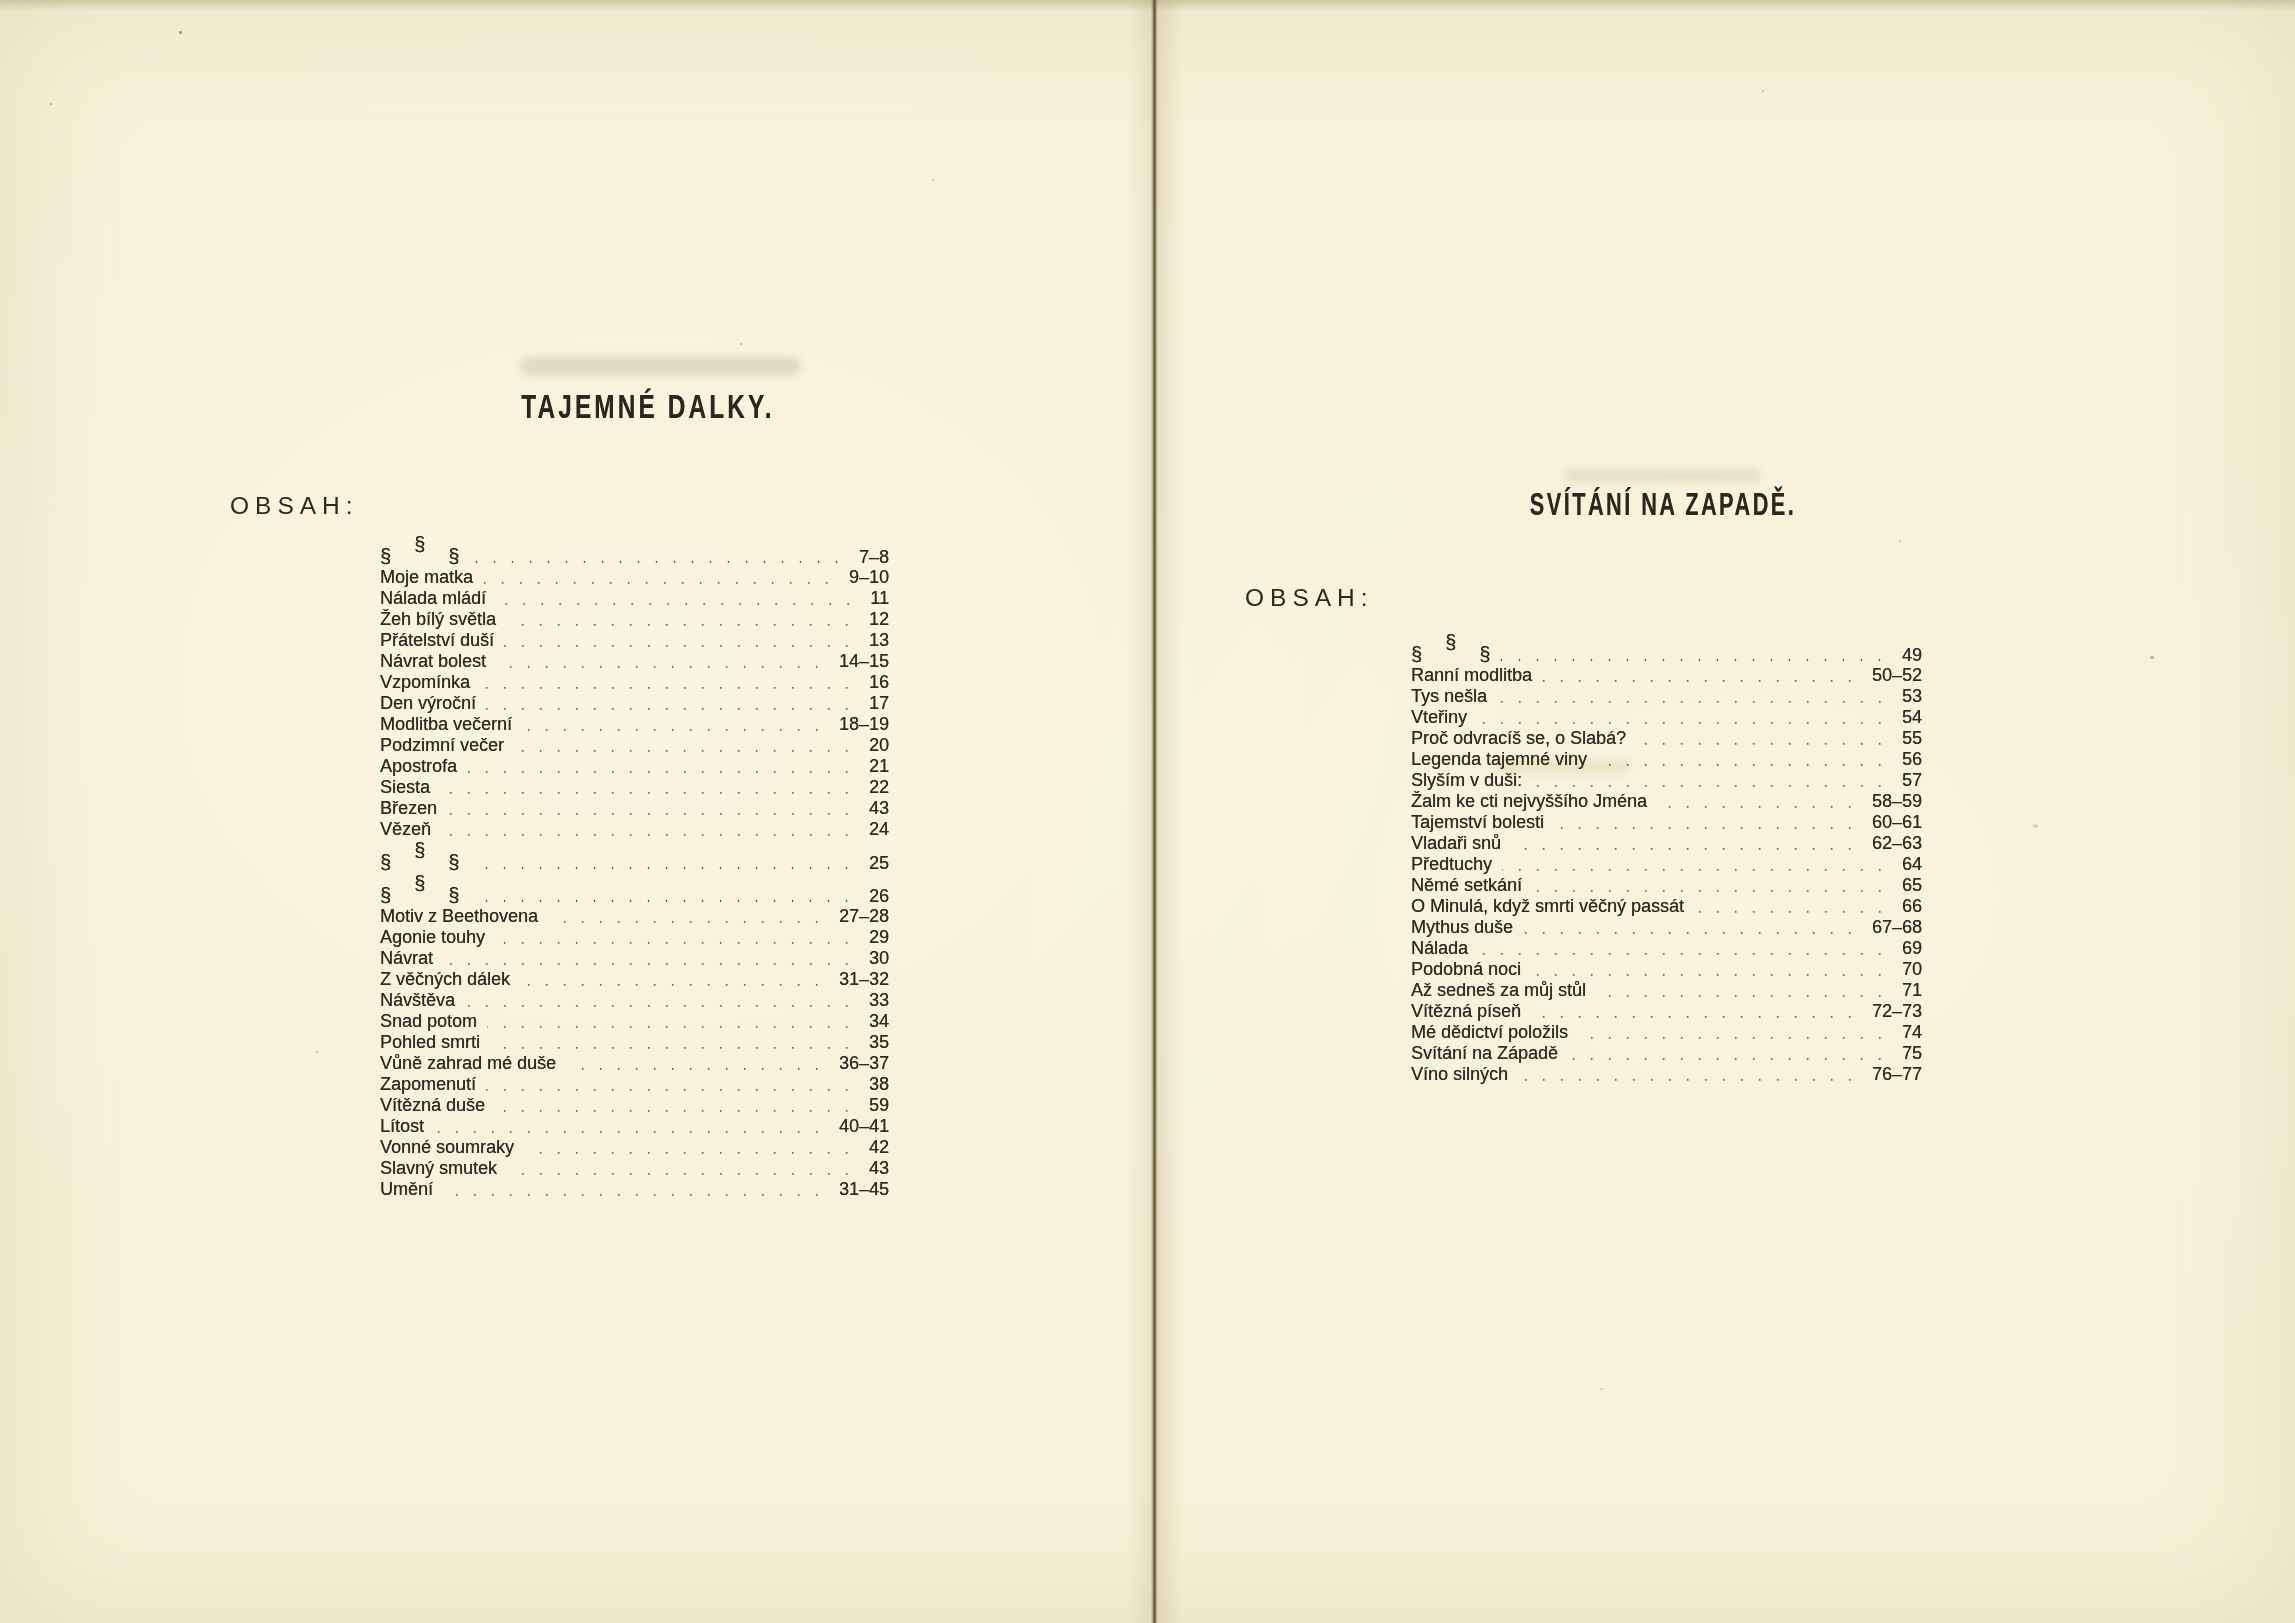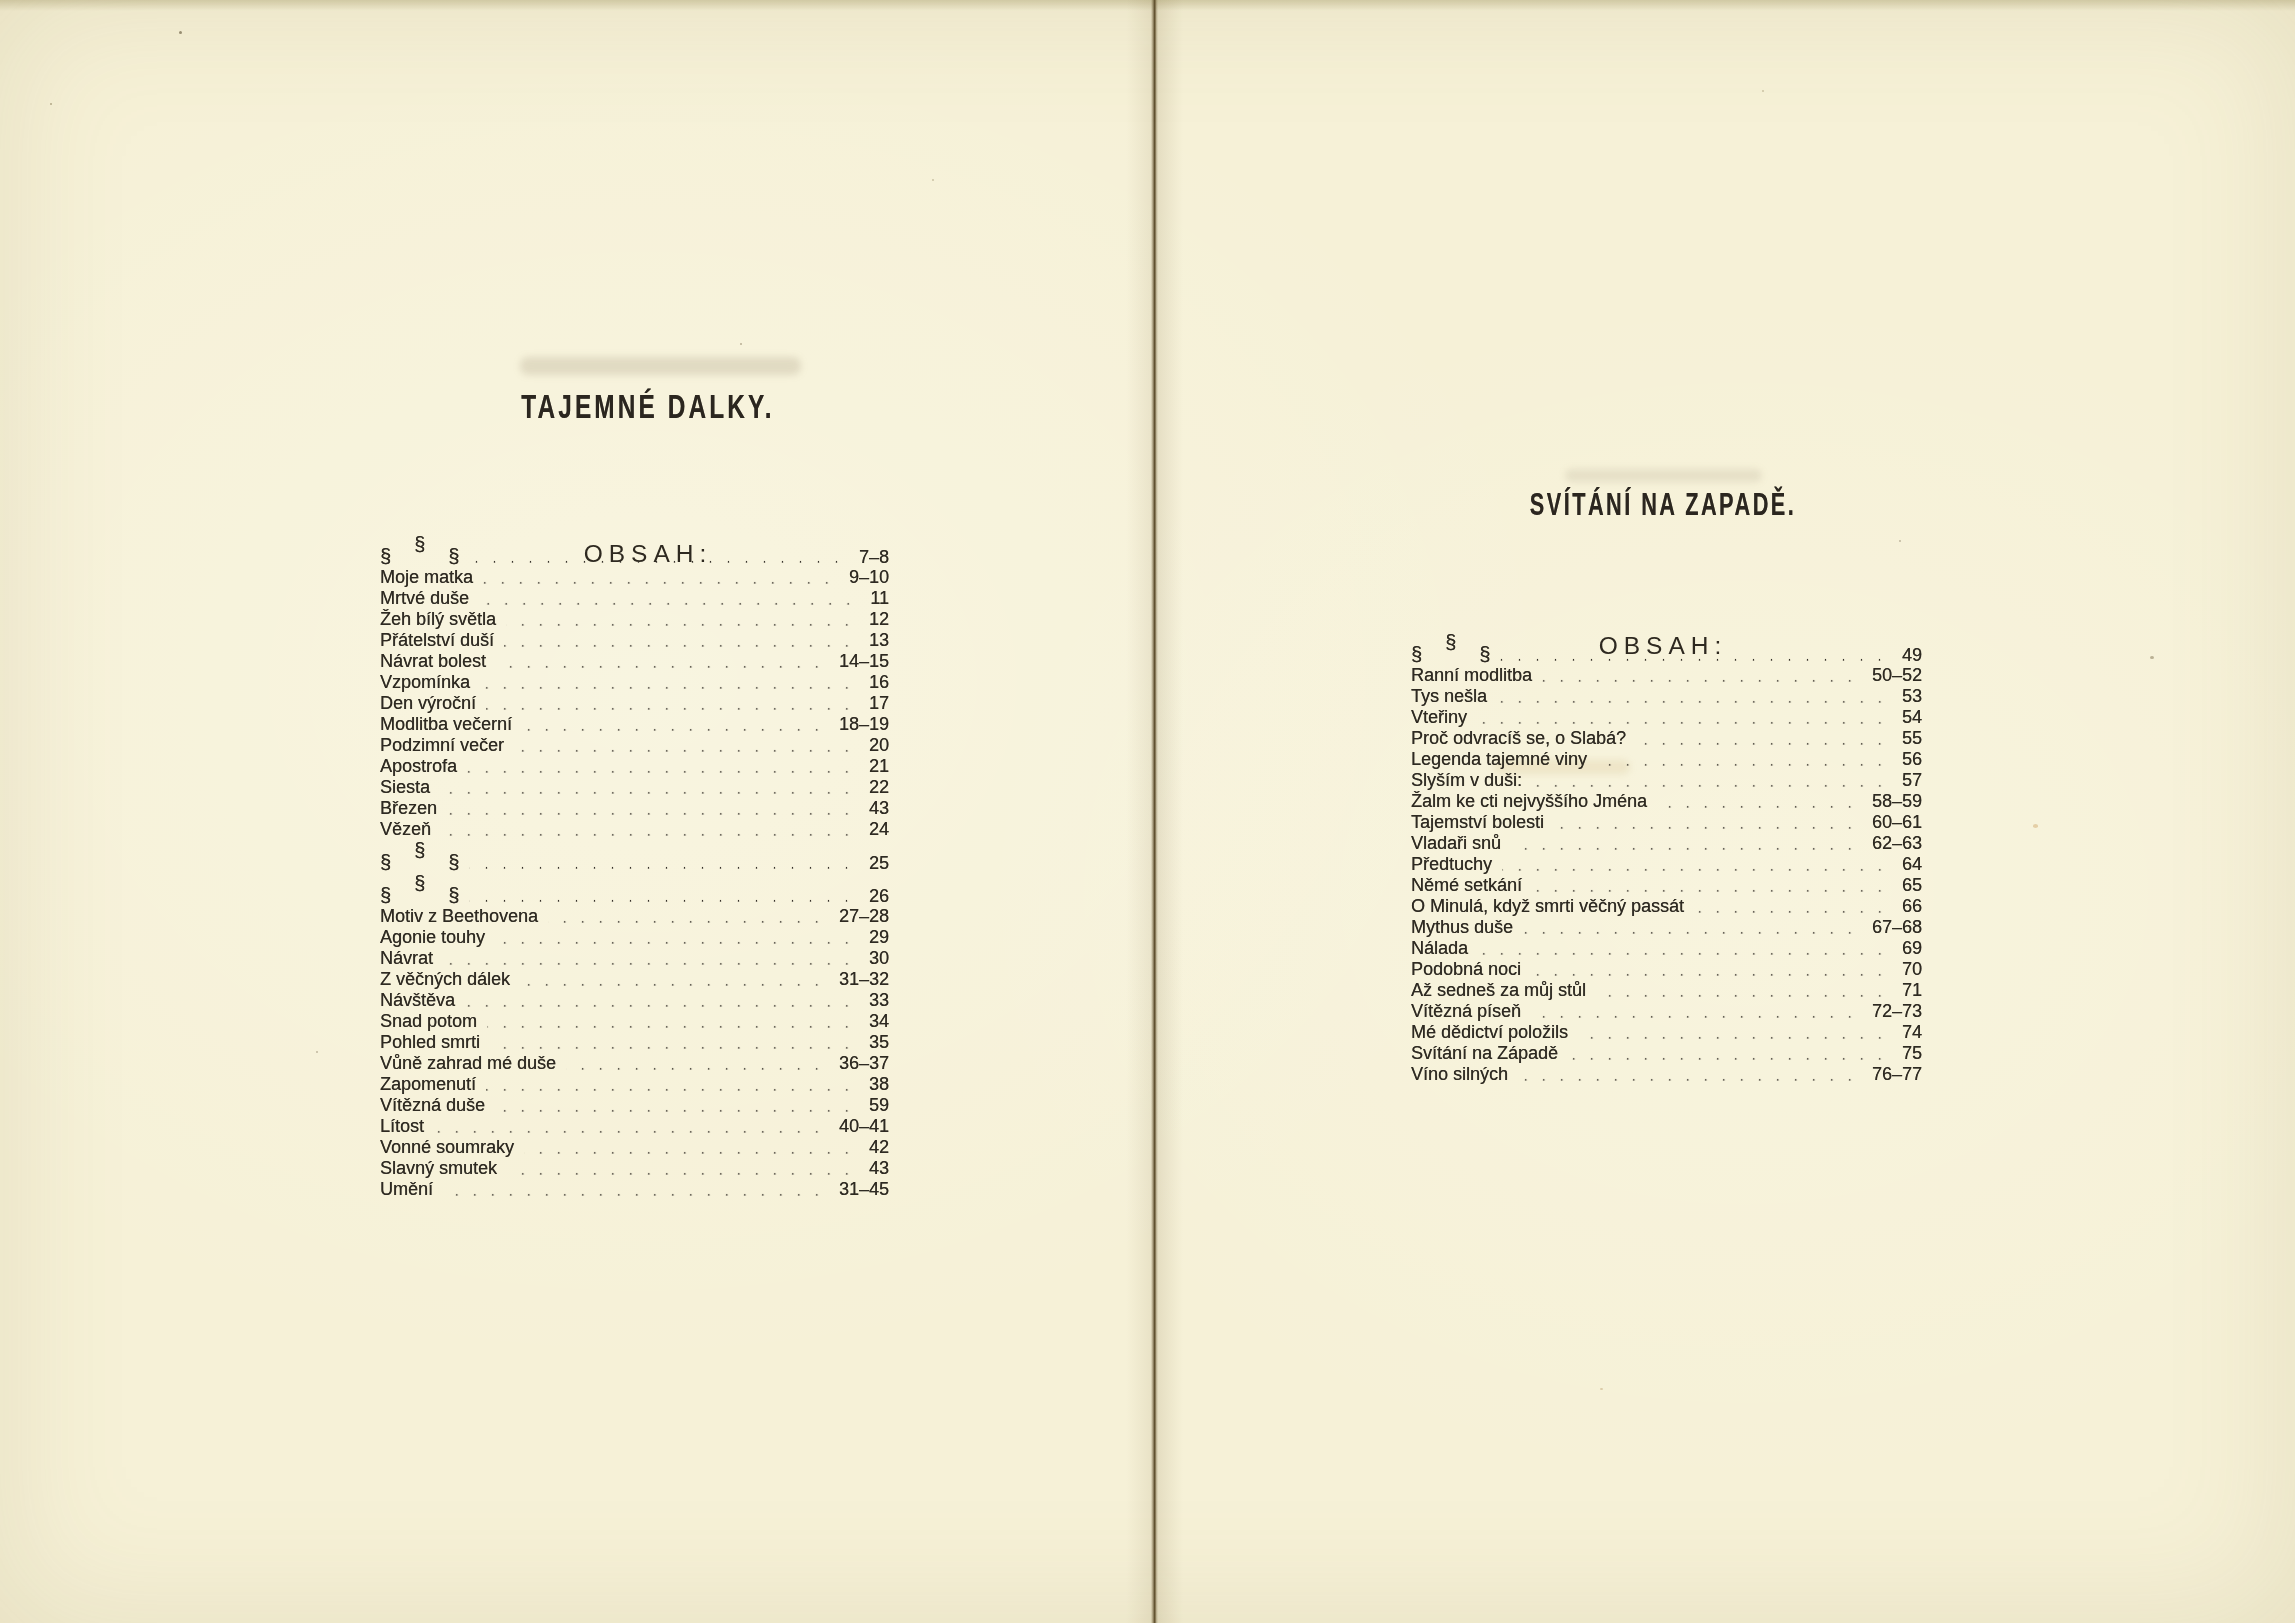--- a/index.html
+++ b/index.html
@@ -72,26 +72,25 @@
   #title-right {
     left: 1245px;
     top: 486px;
     font-size: 32px;
     letter-spacing: 3.6px;
     transform: scaleX(0.68);
   }
   .obsah {
     position: absolute;
     width: 836px;
-    text-align: center;
+    text-align: left;
     font-size: 24.5px;
     letter-spacing: 6px;
     color: #2e2920;
     white-space: nowrap;
-    margin-top: 48px;
   }
   #obsah-left { left: 230px; top: 492px; }
   #obsah-right { left: 1245px; top: 584px; }
 
   .toc {
     position: absolute;
     font-size: 18px;
     color: #2e2a22;
     text-shadow: 0.2px 0 0 rgba(46,42,34,0.8);
   }
@@ -187,21 +186,21 @@
         <span class="marks"><span class="m">§</span><span class="m raised">§</span><span class="m">§</span></span>
         <span class="leader"></span>
         <span class="pages">7–8</span>
       </div>
       <div class="row">
         <span class="label">Moje matka</span>
         <span class="leader"></span>
         <span class="pages">9–10</span>
       </div>
       <div class="row">
-        <span class="label">Mrtvé duše</span>
+        <span class="label">Nálada mládí</span>
         <span class="leader"></span>
         <span class="pages">11</span>
       </div>
       <div class="row">
         <span class="label">Žeh bílý světla</span>
         <span class="leader"></span>
         <span class="pages">12</span>
       </div>
       <div class="row">
         <span class="label">Přátelství duší</span>

